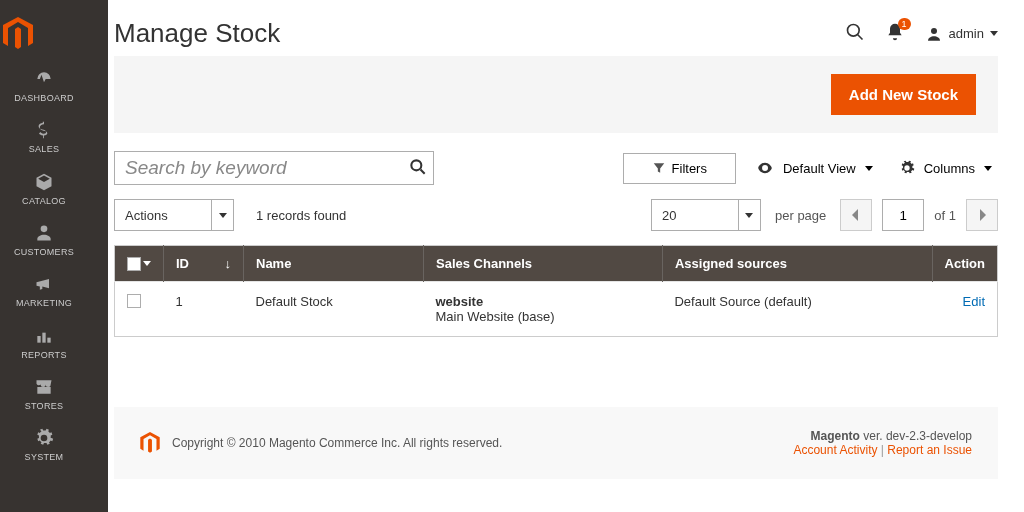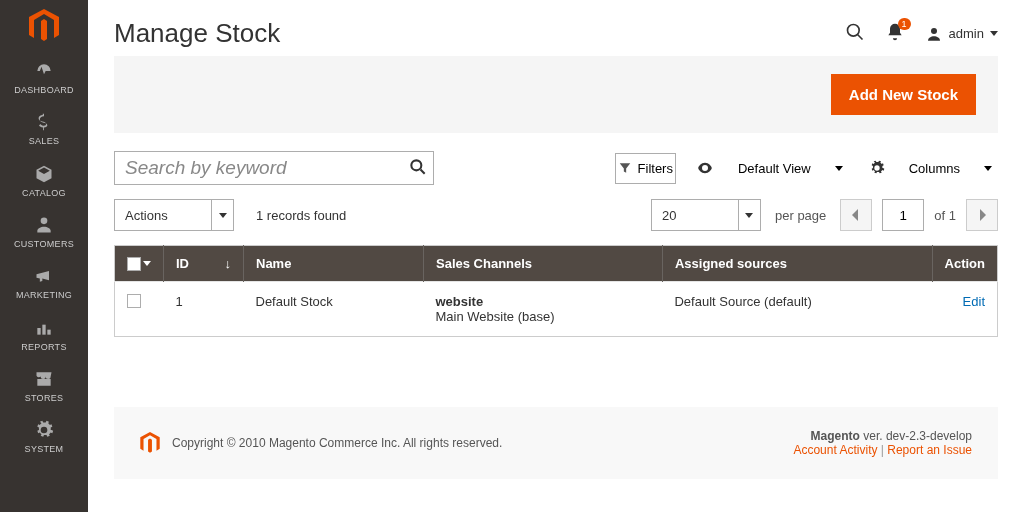--- a/index.html
+++ b/index.html
@@ -1,21 +1,21 @@
 <!DOCTYPE html>
 <html><head>
 <meta charset="utf-8">
 <style>
   * { box-sizing: border-box; margin: 0; padding: 0; }
   body { font-family: -apple-system, "Helvetica Neue", Helvetica, Arial, sans-serif; font-size: 13px; color: #333; background: #fff; }
 
   .sidebar {
-    position: fixed; left: 0; top: 0; bottom: 0; width: 88px;
-    background: #373330; display: flex; flex-direction: column; align-items: center;
-    padding-top: 8px; z-index: 10;
+    position: fixed; left: 0; top: 0; bottom: 0; width: 108px;
+    background: #373330; display: flex; flex-direction: column; align-items: flex-start;
+    padding-top: 16px; z-index: 10;
   }
   .logo { width: 36px; height: 36px; margin-bottom: 8px; display:flex; align-items:center; justify-content:center; }
   .nav-item { width: 88px; text-align: center; padding: 9px 4px 8px; cursor: pointer; }
   .nav-item .ic { color: #aaa; display:block; margin: 0 auto 4px; }
   .nav-label { font-size: 9px; color: #ccc; letter-spacing: .3px; line-height: 1.15; }
 
   .main { margin-left: 88px; padding: 18px 26px 0; }
 
   .titlebar { display: flex; align-items: center; margin-bottom: 7px; }
   h1 { font-size: 26px; font-weight: 400; color: #333; flex: 1; }
@@ -26,22 +26,22 @@
 
   .actionbar { background: #f5f5f5; padding: 18px 22px; display: flex; justify-content: flex-end; margin-bottom: 18px; }
   .btn-primary { background: #eb5202; color: #ffffff; border: none; font-size: 15px; padding: 12px 18px; cursor: pointer; font-weight: 600; }
 
   .toolbar1 { display: flex; align-items: center; margin-bottom: 14px; gap: 14px; }
   .search-wrap { position: relative; width: 320px; }
   .search-input { width: 100%; height: 34px; border: 1px solid #adadad; padding: 0 36px 0 10px; font-size: 19px; font-style: italic; color: #333; }
   .search-input::placeholder { color: #888; font-style: italic; }
   .search-btn { position: absolute; right: 6px; top: 6px; background: none; border: none; cursor: pointer; }
   .spacer { flex: 1; }
-  .flt-btn { background: #fff; border: 1px solid #adadad; padding: 7px 2px; cursor: pointer; display: flex; align-items: center; gap: 6px; font-size: 13px; }
-  .view-btn { background: none; border: none; cursor: pointer; display: flex; align-items: center; gap: 24px; font-size: 13px; padding: 7px 6px; }
+  .flt-btn { background: #fff; border: 1px solid #adadad; padding: 7px 28px; cursor: pointer; display: flex; align-items: center; gap: 6px; font-size: 13px; }
+  .view-btn { background: none; border: none; cursor: pointer; display: flex; align-items: center; gap: 9px; font-size: 13px; padding: 7px 6px; }
 
   .toolbar2 { display: flex; align-items: center; margin-bottom: 14px; gap: 14px; }
   .select { border: 1px solid #adadad; height: 32px; padding: 0 28px 0 10px; background: #fff; cursor: pointer; font-size: 13px; position: relative; display: inline-flex; align-items: center; }
   .select .caret { position: absolute; right: 0; top: 0; bottom: 0; width: 22px; border-left: 1px solid #adadad; display:flex; align-items:center; justify-content:center; }
   .records { font-size: 13px; color: #333; margin-left: 8px; }
   .pagesize { width: 110px; }
   .perpage { color: #555; }
   .pager { display: flex; align-items: center; gap: 10px; }
   .pg-btn { width: 32px; height: 32px; border: 1px solid #ccc; background: #f5f5f5; cursor: pointer; display:flex;align-items:center;justify-content:center; }
   .pg-input { width: 42px; height: 32px; text-align: center; border: 1px solid #adadad; }

